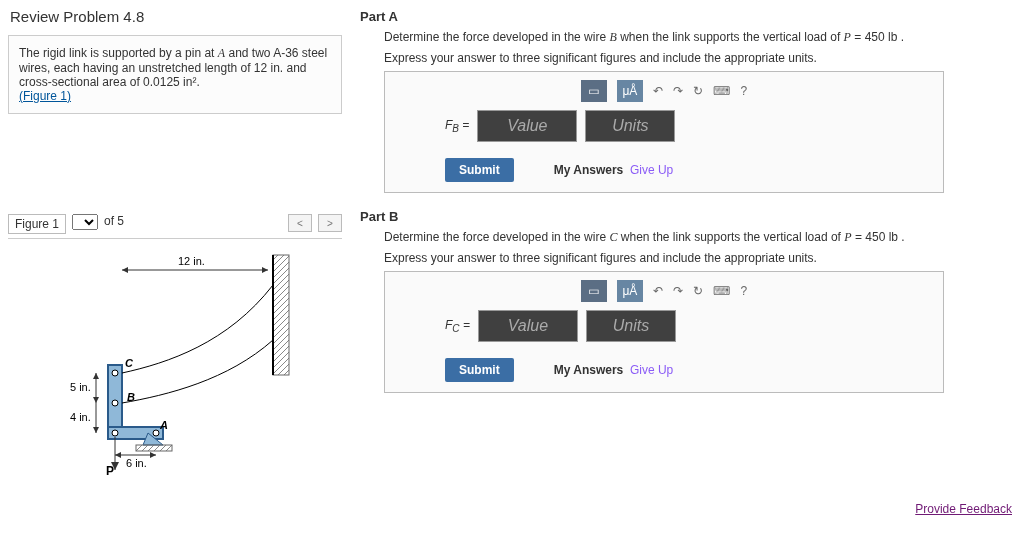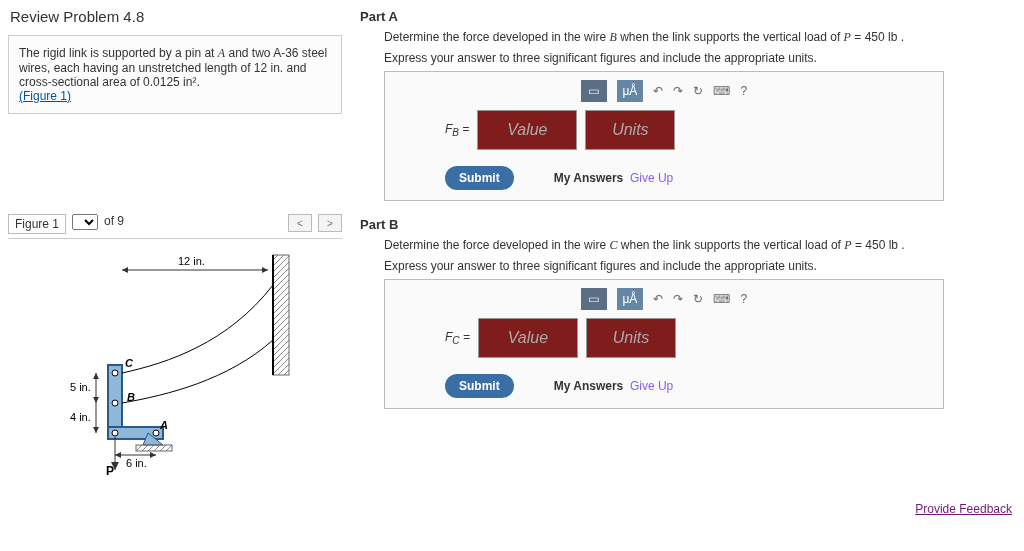--- a/index.html
+++ b/index.html
@@ -17,44 +17,44 @@
 .part-title{font-weight:bold;font-size:13px;margin:4px 0 6px}
 .indent{margin-left:24px;margin-bottom:6px}
 .bold{font-weight:normal}
 .answer-box{border:1px solid #bbb;margin:6px 0 4px 24px;width:560px;background:#fafafa}
 .toolbar{display:flex;justify-content:center;align-items:center;gap:10px;padding:8px 0 4px;color:#666}
 .tbtn{border:1px solid #aaa;background:#eee;width:26px;height:22px;display:inline-flex;align-items:center;justify-content:center;font-size:12px}
 .tbtn.tmpl{background:#5b6e84;color:#fff;border-color:#5b6e84}
 .tbtn.chars{background:#6786a3;color:#fff;border-color:#6786a3}
 .input-row{display:flex;align-items:center;gap:8px;padding:4px 0 10px 60px}
 .varlabel{font-style:italic;font-size:12px}
-.field{border:1px solid #999;background:#7f1d1d;height:40px;display:flex;align-items:center;justify-content:center;color:#aaa;font-style:italic;font-size:16px}
+.field{border:1px solid #999;background:#404040;height:32px;display:flex;align-items:center;justify-content:center;color:#aaa;font-style:italic;font-size:16px}
 .val{width:100px}
 .unit{width:90px}
 .submit-row{display:flex;align-items:center;gap:40px;padding:6px 0 10px 60px}
-.submit-btn{background:#3b6ea5;color:#fff;border:none;padding:5px 14px;font-weight:bold;font-size:12px;border-radius:12px}
+.submit-btn{background:#3b6ea5;color:#fff;border:none;padding:5px 14px;font-weight:bold;font-size:12px;border-radius:2px}
 .link{color:#8b5cf6;cursor:pointer}
 .my-ans{font-weight:bold;color:#333}
 .feedback{position:absolute;right:12px;bottom:35px;color:#701a75;text-decoration:underline;font-size:12px}
 .it{font-style:italic;font-family:'Times New Roman',serif}
 </style>
 </head>
 <body>
 
 <div class="left-col">
   <div class="title">Review Problem 4.8</div>
   <div class="problem-box">
     <span>The rigid link is supported by a pin at </span><span class="it">A</span><span> and two A-36 steel wires, each having an unstretched length of 12 </span><span>in.</span><span> and cross-sectional area of 0.0125 </span><span>in²</span><span>.</span><br>
     <a href="#">(Figure 1)</a>
   </div>
 
   <div class="fig-head">
     <span style="border:1px solid #bbb;padding:2px 6px;background:#fff">Figure 1</span>
     <select><option>&nbsp;</option></select>
-    <span>of 9</span>
+    <span>of 5</span>
     <span style="flex:1"></span>
     <span class="navbtn">&lt;</span>
     <span class="navbtn">&gt;</span>
   </div>
   <div class="fig-area">
     <svg class="fig-svg" width="260" height="230">
       <defs>
           <pattern id="h" width="6" height="6" patternUnits="userSpaceOnUse">
             <path d="M0 6 L6 0" stroke="#888" stroke-width="1"></path>
           </pattern>

